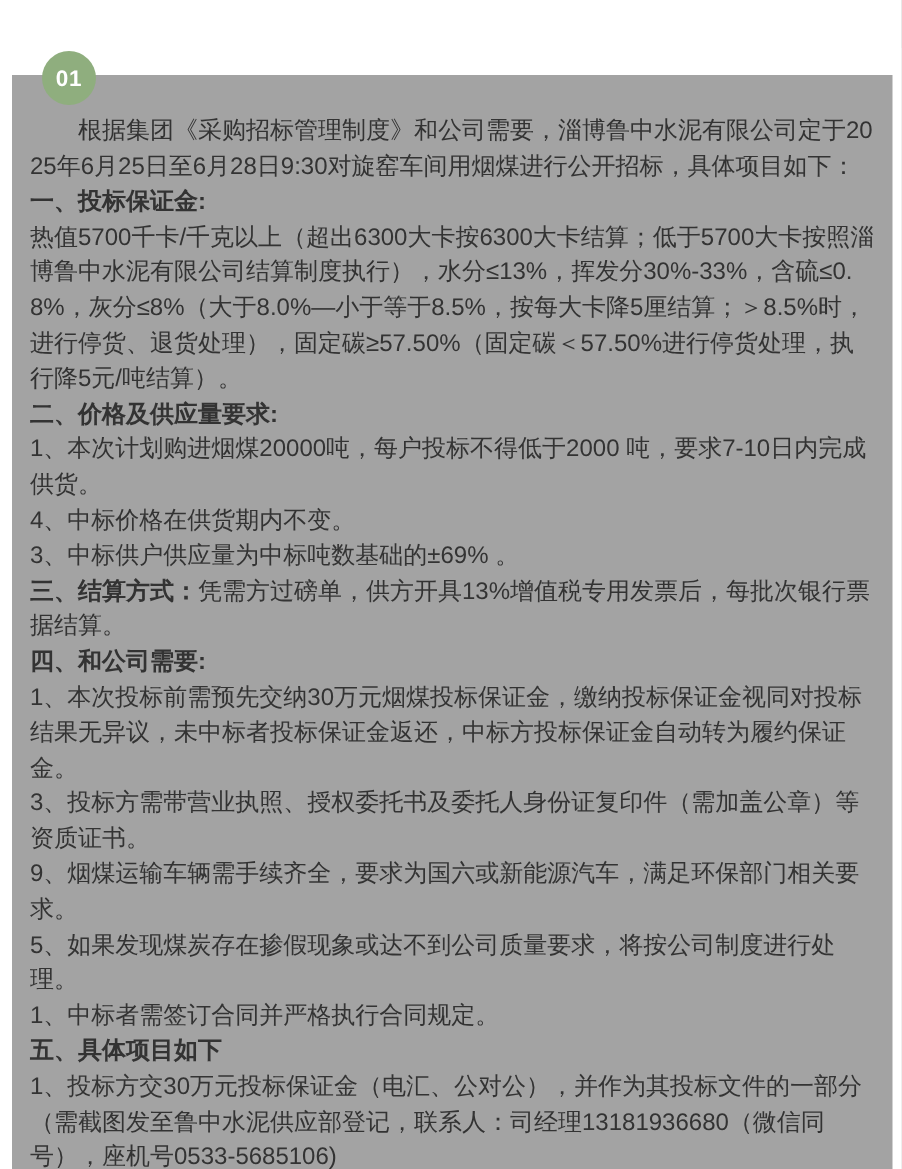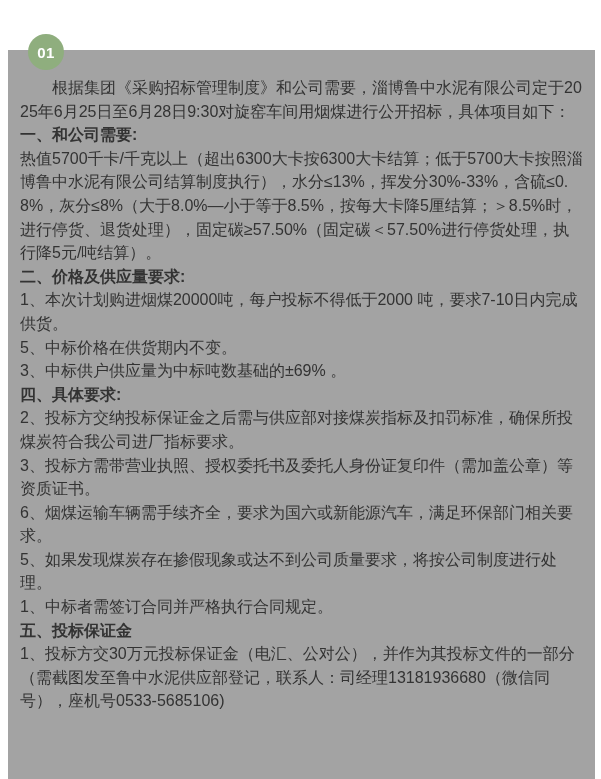--- a/index.html
+++ b/index.html
@@ -67,33 +67,34 @@
 <body>
 
 <div class="page">
 
   <div class="badge">01</div>
 
   <div class="card">
 
     <p class="intro">根据集团《采购招标管理制度》和公司需要，淄博鲁中水泥有限公司定于2025年6月25日至6月28日9:30对旋窑车间用烟煤进行公开招标，具体项目如下：</p>
 
-    <h3>一、和公司需要:</h3>
+    <h3>一、投标保证金:</h3>
     <p>热值5700千卡/千克以上（超出6300大卡按6300大卡结算；低于5700大卡按照淄博鲁中水泥有限公司结算制度执行），水分≤13%，挥发分30%-33%，含硫≤0.8%，灰分≤8%（大于8.0%—小于等于8.5%，按每大卡降5厘结算；＞8.5%时，进行停货、退货处理），固定碳≥57.50%（固定碳＜57.50%进行停货处理，执行降5元/吨结算）。</p>
 
     <h3>二、价格及供应量要求:</h3>
     <p>1、本次计划购进烟煤20000吨，每户投标不得低于2000 吨，要求7-10日内完成供货。</p>
-    <p>5、中标价格在供货期内不变。</p>
+    <p>4、中标价格在供货期内不变。</p>
     <p>3、中标供户供应量为中标吨数基础的±69% 。</p>
 
+    <p><span class="inline-heading">三、结算方式：</span><span>凭需方过磅单，供方开具13%增值税专用发票后，每批次银行票据结算。</span></p>
 
-    <h3>四、具体要求:</h3>
-    <p>2、投标方交纳投标保证金之后需与供应部对接煤炭指标及扣罚标准，确保所投煤炭符合我公司进厂指标要求。</p>
+    <h3>四、和公司需要:</h3>
+    <p>1、本次投标前需预先交纳30万元烟煤投标保证金，缴纳投标保证金视同对投标结果无异议，未中标者投标保证金返还，中标方投标保证金自动转为履约保证金。</p>
     <p>3、投标方需带营业执照、授权委托书及委托人身份证复印件（需加盖公章）等资质证书。</p>
-    <p>6、烟煤运输车辆需手续齐全，要求为国六或新能源汽车，满足环保部门相关要求。</p>
+    <p>9、烟煤运输车辆需手续齐全，要求为国六或新能源汽车，满足环保部门相关要求。</p>
     <p>5、如果发现煤炭存在掺假现象或达不到公司质量要求，将按公司制度进行处理。</p>
     <p>1、中标者需签订合同并严格执行合同规定。</p>
 
-    <h3>五、投标保证金</h3>
+    <h3>五、具体项目如下</h3>
     <p>1、投标方交30万元投标保证金（电汇、公对公），并作为其投标文件的一部分（需截图发至鲁中水泥供应部登记，联系人：司经理13181936680（微信同号），座机号0533-5685106)</p>
 
   </div>
 </div>
 
 </body></html>

